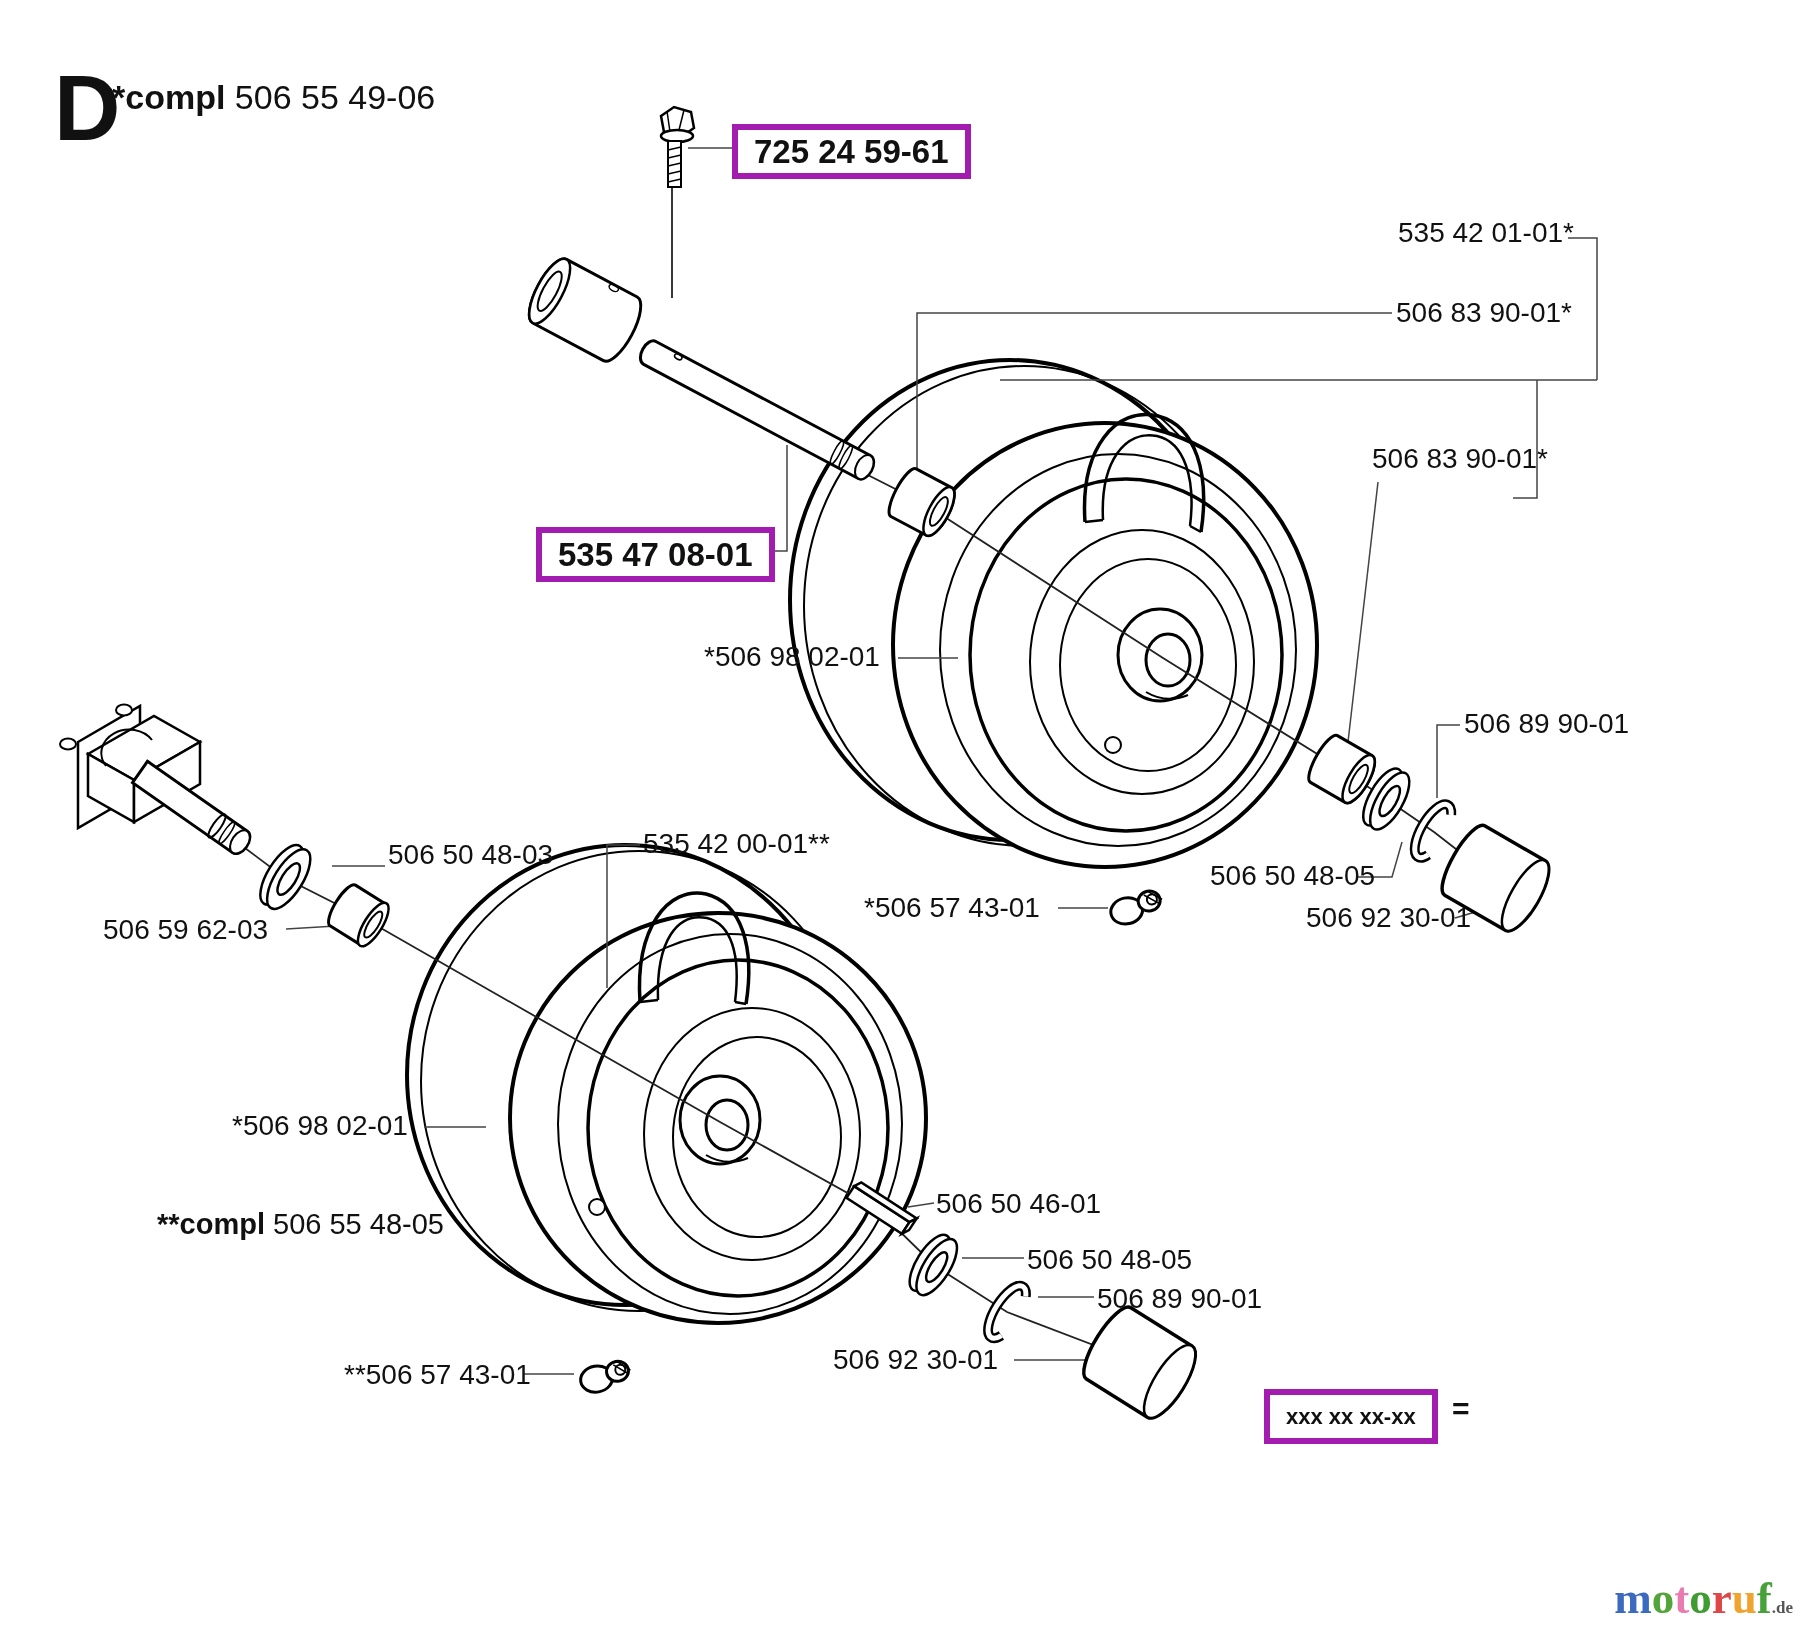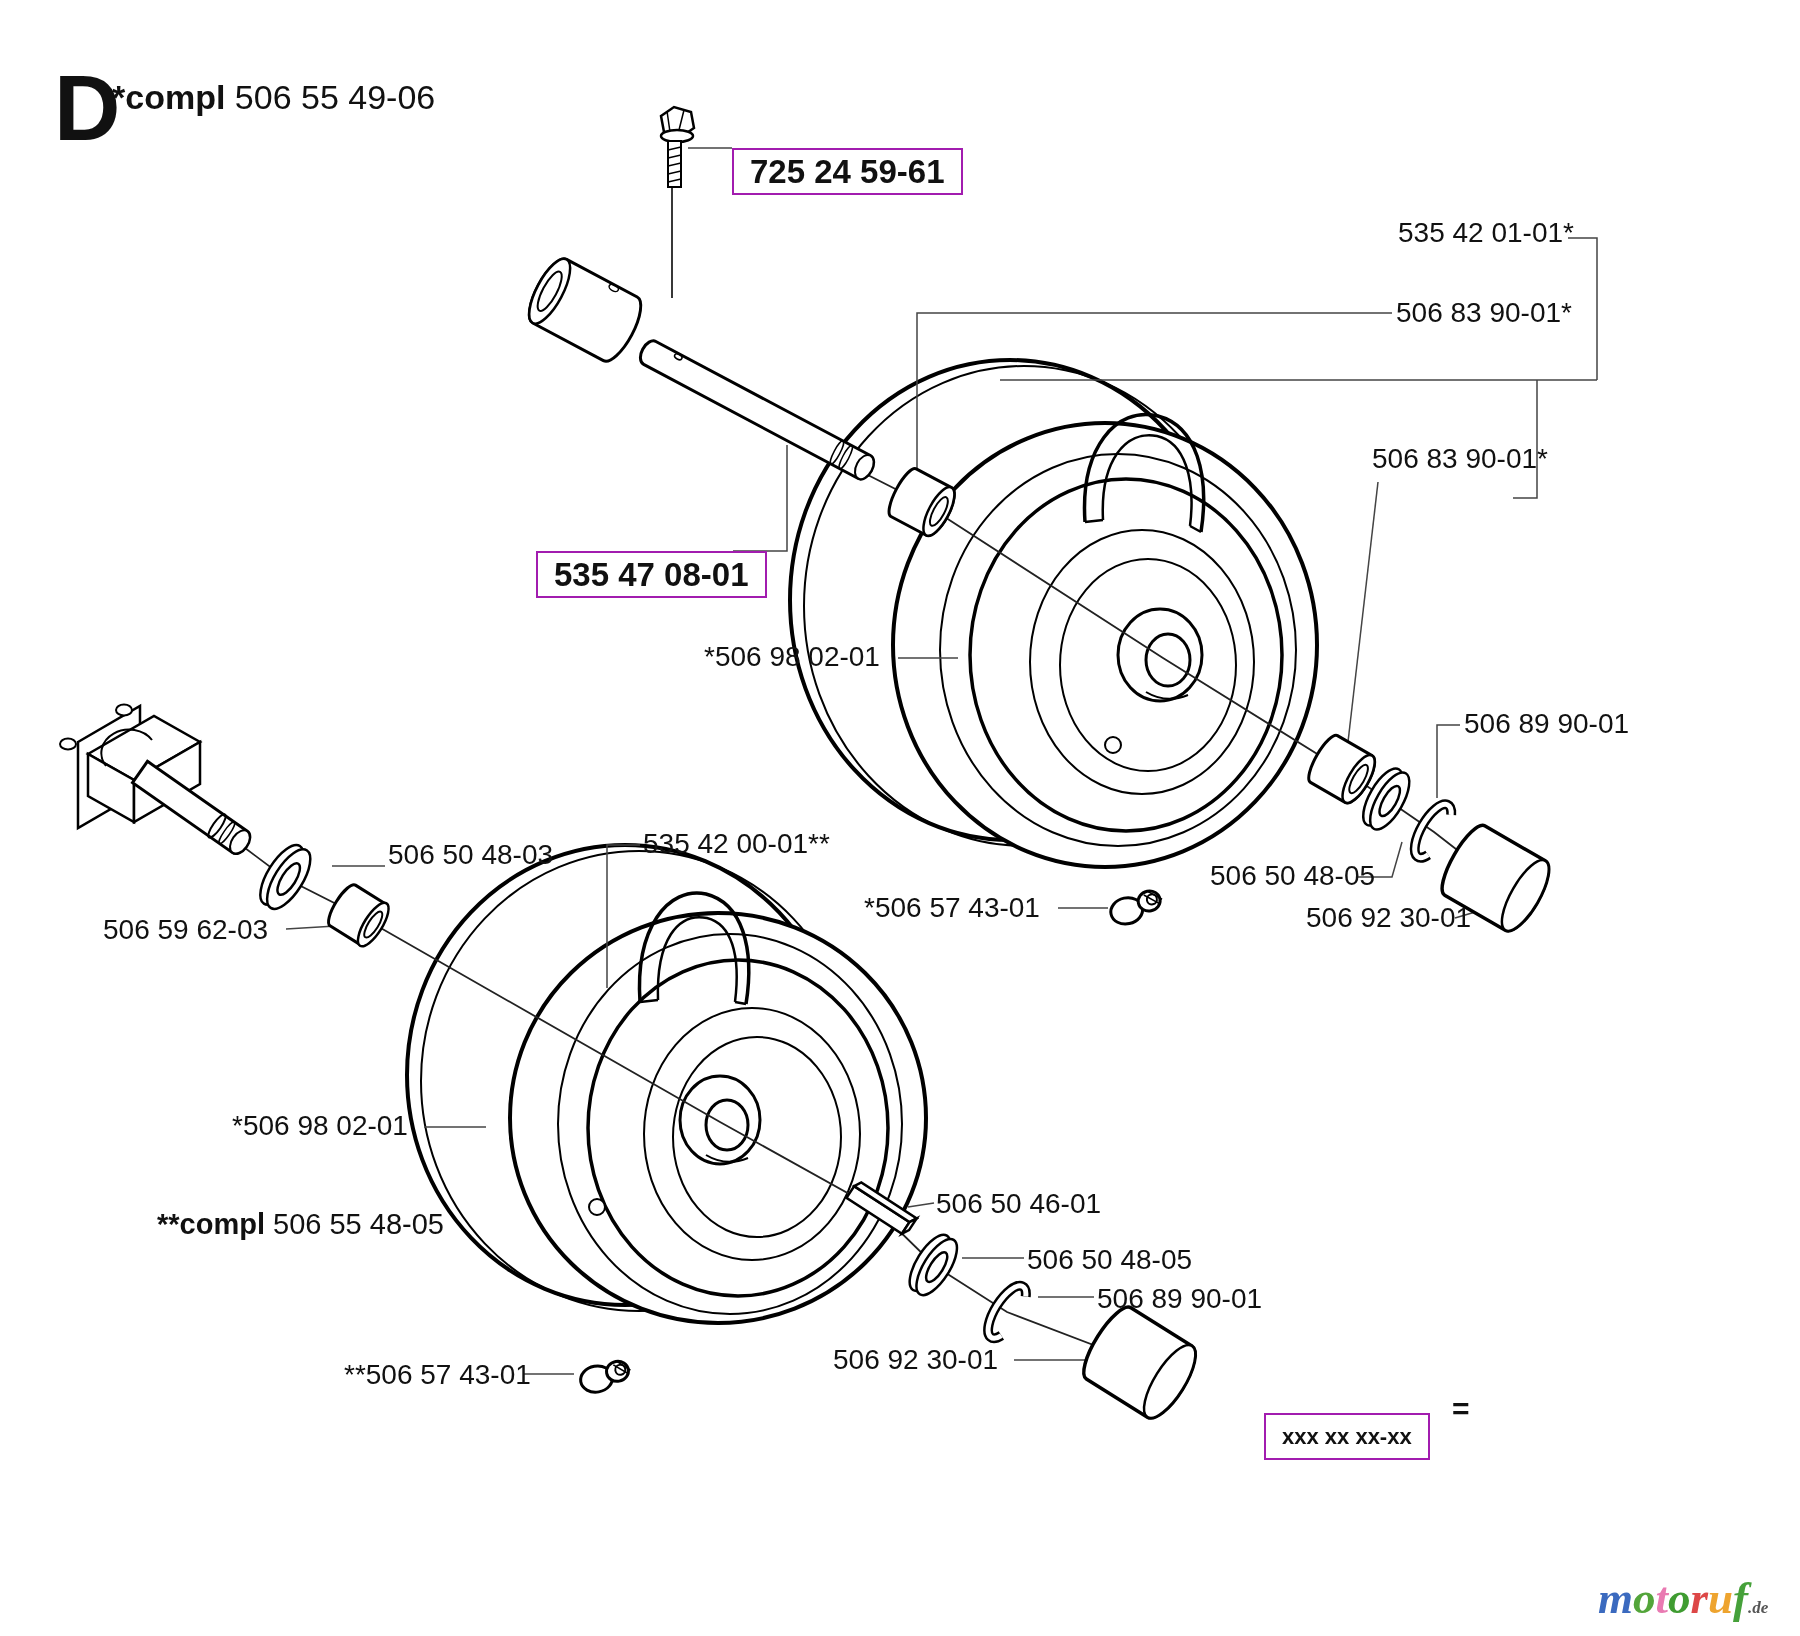--- a/index.html
+++ b/index.html
@@ -1,29 +1,29 @@
 <!DOCTYPE html>
 <html><head>
 <meta charset="utf-8">
 <style>
   html,body{margin:0;padding:0;background:#fff;}
   #page{position:relative;width:1800px;height:1636px;background:#fff;overflow:hidden;
         font-family:"Liberation Sans", sans-serif;color:#111;}
   #diagram{position:absolute;left:0;top:0;}
   .lbl{position:absolute;font-size:28px;line-height:30px;white-space:nowrap;color:#111;}
-  .boxed{position:absolute;border:2px solid #a21caf;background:#fff;font-weight:bold;
-         font-size:33px;line-height:33px;padding:5px 16px;white-space:nowrap;margin-top:24px;}
+  .boxed{position:absolute;border:6px solid #a21caf;background:#fff;font-weight:bold;
+         font-size:33px;line-height:33px;padding:5px 16px;white-space:nowrap;}
   .bold{font-weight:bold;}
   #section-letter{position:absolute;left:54px;top:62px;font-size:92px;font-weight:bold;line-height:1;}
   #compl-top{position:absolute;left:112px;top:78px;font-size:34px;}
   #compl-bottom{position:absolute;left:157px;top:1208px;font-size:29px;}
   #legend-eq{position:absolute;left:1452px;top:1392px;font-size:30px;font-weight:bold;}
   #legend-lines{position:absolute;left:1497px;top:1390px;font-size:28px;font-weight:bold;line-height:30px;}
-  #watermark{position:absolute;left:1598px;top:1576px;width:195px;
-             font-family:"Liberation Serif", serif;font-size:45px;font-weight:bold;line-height:1;cursor:pointer;font-style:italic;}
+  #watermark{position:absolute;left:1598px;top:1576px;width:195px;text-align:right;
+             font-family:"Liberation Serif", serif;font-size:45px;font-weight:bold;line-height:1;cursor:pointer;}
   #watermark .de{font-size:17px;color:#555;font-weight:bold;}
 </style>
 </head>
 <body>
 
 <div id="page">
 
 <svg id="diagram" width="1800" height="1636" viewBox="0 0 1800 1636">
 
   <g stroke="#000" fill="none">

